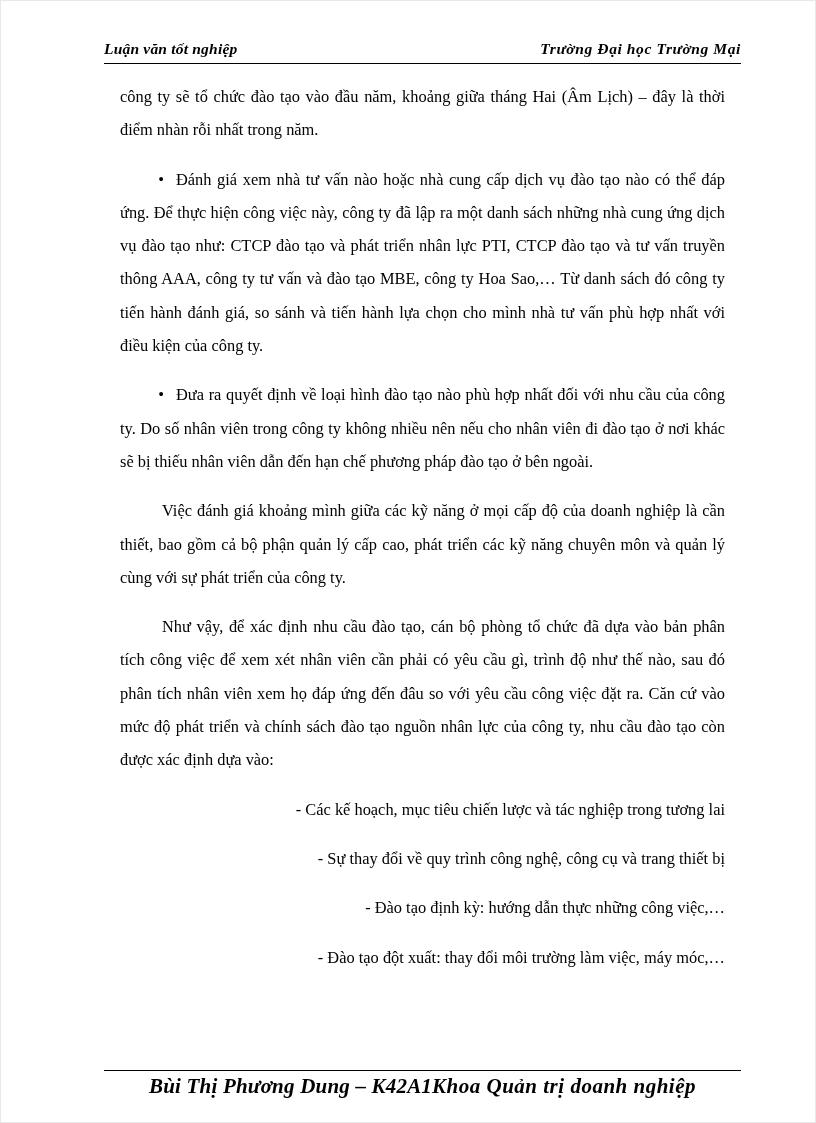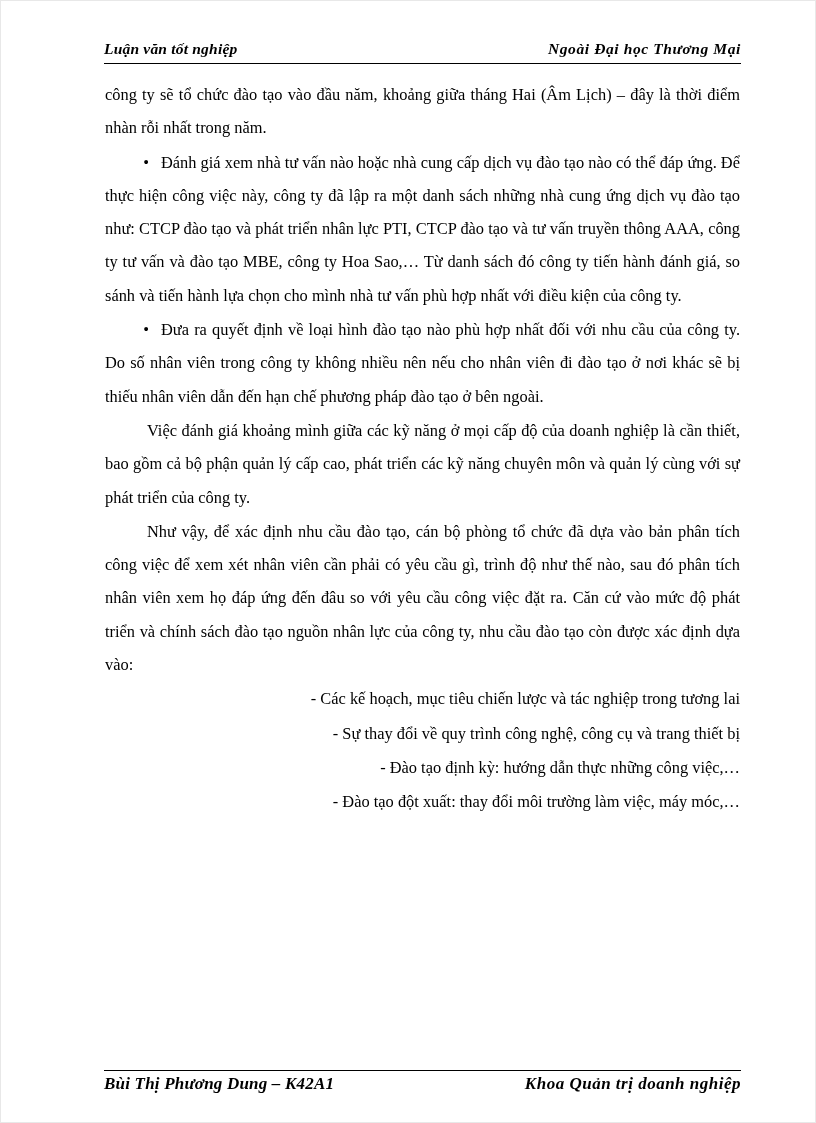--- a/index.html
+++ b/index.html
@@ -50,21 +50,21 @@
   }
   
   .body-text {
     margin-top: 14px;
     font-size: 16.4px;
     line-height: 2.03;
     text-align: justify;
     text-justify: inter-word;
   }
   p {
-    margin: 1px;
+    margin: 16px;
     text-align: justify;
   }
   p.indent {
     text-indent: 42px;
   }
   .bullet-item {
     position: relative;
     padding-left: 0;
     text-align: justify;
   }
@@ -95,25 +95,25 @@
     top: 1070px;
     width: 637px;
   }
   .footer .rule-top {
     border-bottom: 1.6px solid #000;
     width: 100%;
     margin-bottom: 3px;
   }
   .footer-row {
     display: flex;
-    justify-content: space-between;
+    justify-content: center;
     align-items: baseline;
     font-weight: bold;
     font-style: italic;
-    font-size: 17px;
+    font-size: 21px;
     letter-spacing: 0.2px;
   }
   .footer-right { letter-spacing: 0.5px; }
   .page-edge {
     position: absolute;
     left: 0; top: 0;
     width: 816px; height: 1123px;
     border: 1px solid #e8e8e8;
     box-sizing: border-box;
     pointer-events: none;
@@ -121,21 +121,21 @@
 </style>
 </head>
 <body>
 
 <div class="page">
 
   <div class="content">
 
     <div class="header">
       <span class="header-left">Luận văn tốt nghiệp</span>
-      <span class="header-right">Ngoài Đại học Thương Mại</span>
+      <span class="header-right">Trường Đại học Trường Mại</span>
     </div>
     <div class="rule"></div>
 
     <div class="body-text">
 
       <p>công ty sẽ tổ chức đào tạo vào đầu năm, khoảng giữa tháng Hai (Âm Lịch) – đây là thời điểm nhàn rỗi nhất trong năm.</p>
 
       <p class="bullet-item"><span class="bullet-mark">•</span><span>Đánh giá xem nhà tư vấn nào hoặc nhà cung cấp dịch vụ đào tạo nào có thể đáp ứng. Để thực hiện công việc này, công ty đã lập ra một danh sách những nhà cung ứng dịch vụ đào tạo như: CTCP đào tạo và phát triển nhân lực PTI, CTCP đào tạo và tư vấn truyền thông AAA, công ty tư vấn và đào tạo MBE, công ty Hoa Sao,… Từ danh sách đó công ty tiến hành đánh giá, so sánh và tiến hành lựa chọn cho mình nhà tư vấn phù hợp nhất với điều kiện của công ty.</span></p>
 
       <p class="bullet-item"><span class="bullet-mark">•</span><span>Đưa ra quyết định về loại hình đào tạo nào phù hợp nhất đối với nhu cầu của công ty. Do số nhân viên trong công ty không nhiều nên nếu cho nhân viên đi đào tạo ở nơi khác sẽ bị thiếu nhân viên dẫn đến hạn chế phương pháp đào tạo ở bên ngoài.</span></p>

